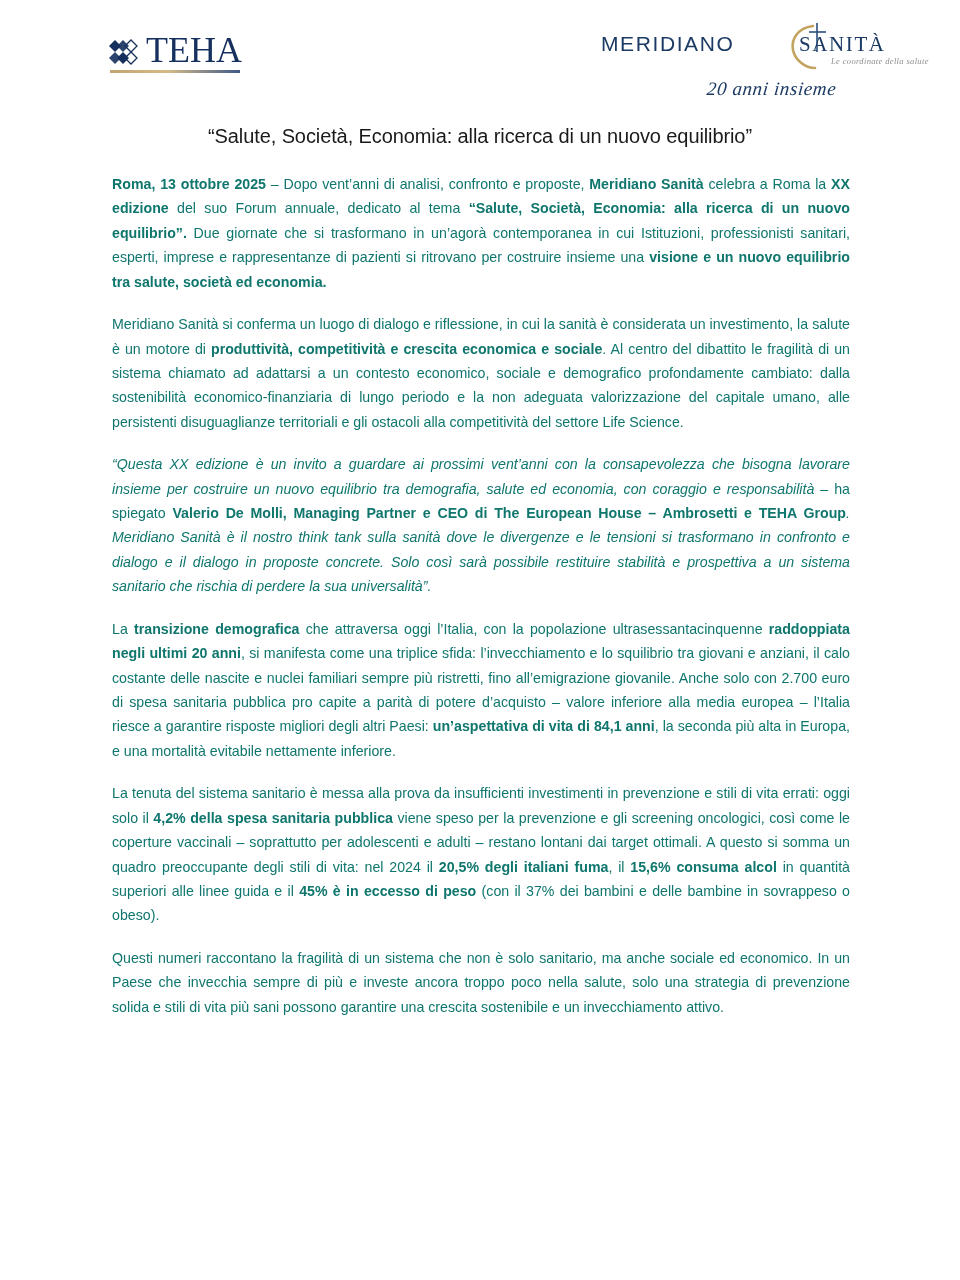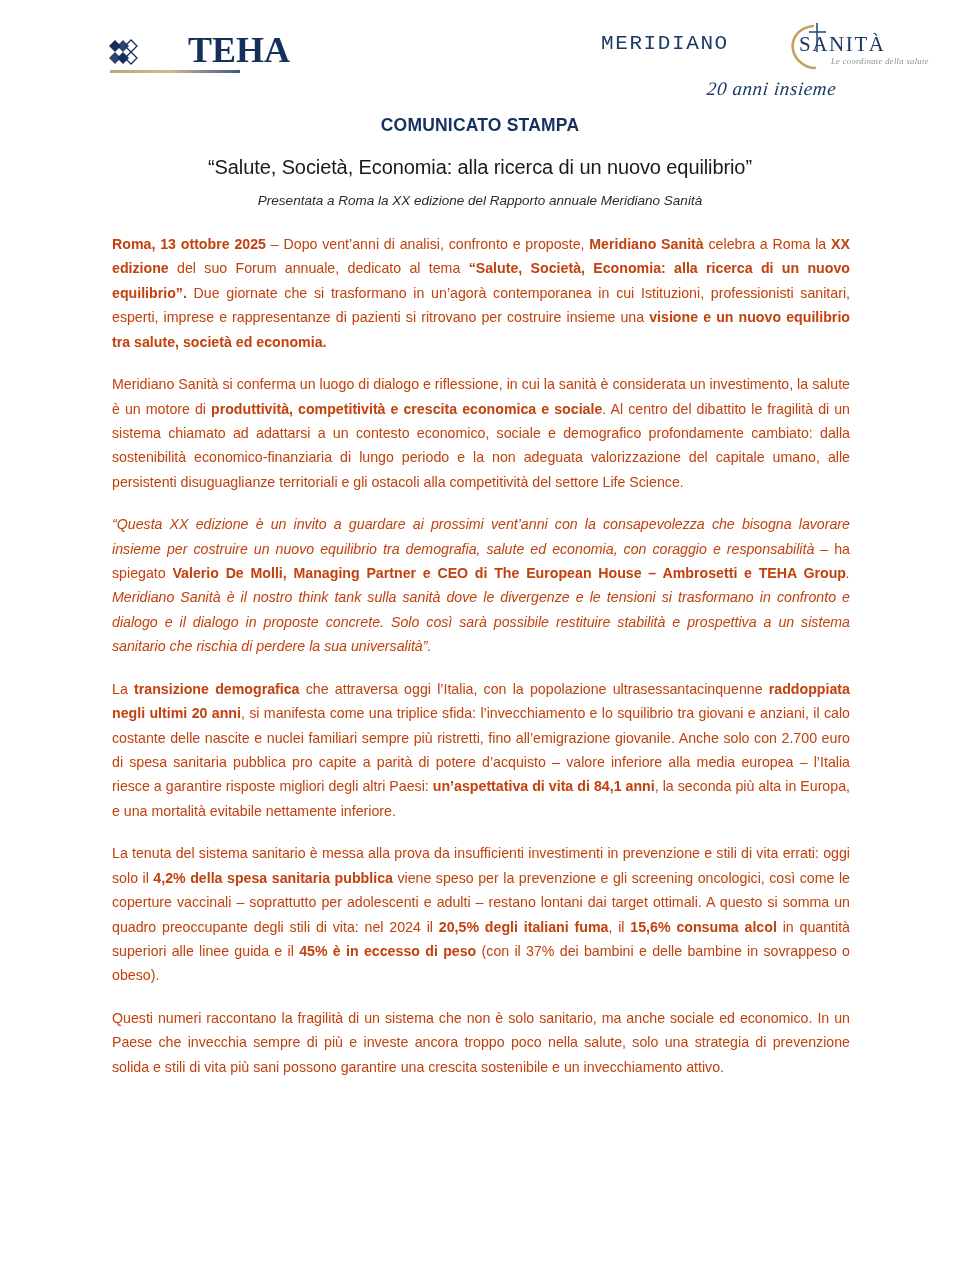--- a/index.html
+++ b/index.html
@@ -39,28 +39,27 @@
     gap: 4px;
   }
   .teha-mark {
     width: 34px;
     height: 30px;
     flex: none;
     display: block;
   }
   .teha-word {
     font-family: "Liberation Serif", serif;
-    font-weight: bold;
+    font-weight: normal;
     font-size: 36px;
     letter-spacing: 0px;
     color: #16305e;
     line-height: 0.92;
     position: relative;
     padding-bottom: 1px;
-    margin-left: 42px;
   }
   .teha-rule {
     position: absolute;
     left: 110px;
     top: 70px;
     width: 130px;
     height: 3px;
     background: linear-gradient(90deg, #b8945a 0%, #cdae72 45%, #1d3c72 100%);
     opacity: 0.85;
   }
@@ -75,21 +74,21 @@
   }
   .ms-row {
     position: relative;
     height: 34px;
     width: 280px;
   }
   .ms-word1 {
     position: absolute;
     left: 6px;
     top: 6px;
-    font-family: Liberation Mono, monospace;
+    font-family: Liberation Sans, sans-serif;
     font-size: 21px;
     letter-spacing: 1.6px;
     color: #1b3a63;
   }
   .ms-word2 {
     position: absolute;
     left: 204px;
     top: 6px;
     font-family: "Liberation Serif", serif;
     font-size: 21px;
@@ -158,21 +157,21 @@
   
   .body-wrap {
     padding: 0 110px 0 112px;
     margin-top: 24px;
   }
   p.para {
     text-align: justify;
     font-size: 14.2px;
     line-height: 1.72;
     margin: 0 0 18px 0;
-    color: #c2410c;
+    color: #0f766e;
     hyphens: none;
   }
   p.para.italic {
     font-style: italic;
   }
   p.para.italic b,
   p.para.italic strong {
     font-style: normal;
   }
   p.para b {
@@ -212,23 +211,21 @@
           <path d="M36 1 L36 30" stroke="#2c4f7c" stroke-width="1.6"></path>
           <path d="M28 10 L45 10" stroke="#2c4f7c" stroke-width="1.6"></path>
         </svg>
         <span class="ms-word2">SANITÀ</span>
         <span class="ms-tagline">Le coordinate della salute</span>
         <span class="ms-anni">20 anni insieme</span>
       </div>
     </div>
   </div>
 
-  <div class="kicker" style="color: rgb(22, 48, 94);">COMUNICATO STAMPA</div>
   <h1 class="headline">“Salute, Società, Economia: alla ricerca di un nuovo equilibrio”</h1>
-  <div class="subhead">Presentata a Roma la XX edizione del Rapporto annuale Meridiano Sanità</div>
 
   <div class="body-wrap">
       <p class="para"><b>Roma, 13 ottobre 2025</b> – Dopo vent’anni di analisi, confronto e proposte, <b>Meridiano Sanità</b> celebra a Roma la <b>XX edizione</b> del suo Forum annuale, dedicato al tema <b>“Salute, Società, Economia: alla ricerca di un nuovo equilibrio”.</b> Due giornate che si trasformano in un’agorà contemporanea in cui Istituzioni, professionisti sanitari, esperti, imprese e rappresentanze di pazienti si ritrovano per costruire insieme una <b>visione e un nuovo equilibrio tra salute, società ed economia.</b></p>
       <p class="para">Meridiano Sanità si conferma un luogo di dialogo e riflessione, in cui la sanità è considerata un investimento, la salute è un motore di <b>produttività, competitività e crescita economica e sociale</b>. Al centro del dibattito le fragilità di un sistema chiamato ad adattarsi a un contesto economico, sociale e demografico profondamente cambiato: dalla sostenibilità economico-finanziaria di lungo periodo e la non adeguata valorizzazione del capitale umano, alle persistenti disuguaglianze territoriali e gli ostacoli alla competitività del settore Life Science.</p>
       <p class="para italic">“Questa XX edizione è un invito a guardare ai prossimi vent’anni con la consapevolezza che bisogna lavorare insieme per costruire un nuovo equilibrio tra demografia, salute ed economia, con coraggio e responsabilità <span class="n-italic">– ha spiegato</span> <b>Valerio De Molli, Managing Partner e CEO di The European House – Ambrosetti e TEHA Group</b>. Meridiano Sanità è il nostro think tank sulla sanità dove le divergenze e le tensioni si trasformano in confronto e dialogo e il dialogo in proposte concrete. Solo così sarà possibile restituire stabilità e prospettiva a un sistema sanitario che rischia di perdere la sua universalità”.</p>
       <p class="para">La <b>transizione demografica</b> che attraversa oggi l’Italia, con la popolazione ultrasessantacinquenne <b>raddoppiata negli ultimi 20 anni</b>, si manifesta come una triplice sfida: l’invecchiamento e lo squilibrio tra giovani e anziani, il calo costante delle nascite e nuclei familiari sempre più ristretti, fino all’emigrazione giovanile. Anche solo con 2.700 euro di spesa sanitaria pubblica pro capite a parità di potere d’acquisto – valore inferiore alla media europea – l’Italia riesce a garantire risposte migliori degli altri Paesi: <b>un’aspettativa di vita di 84,1 anni</b>, la seconda più alta in Europa, e una mortalità evitabile nettamente inferiore.</p>
       <p class="para">La tenuta del sistema sanitario è messa alla prova da insufficienti investimenti in prevenzione e stili di vita errati: oggi solo il <b>4,2% della spesa sanitaria pubblica</b> viene speso per la prevenzione e gli screening oncologici, così come le coperture vaccinali – soprattutto per adolescenti e adulti – restano lontani dai target ottimali. A questo si somma un quadro preoccupante degli stili di vita: nel 2024 il <b>20,5% degli italiani fuma</b>, il <b>15,6% consuma alcol</b> in quantità superiori alle linee guida e il <b>45% è in eccesso di peso</b> (con il 37% dei bambini e delle bambine in sovrappeso o obeso).</p>
       <p class="para">Questi numeri raccontano la fragilità di un sistema che non è solo sanitario, ma anche sociale ed economico. In un Paese che invecchia sempre di più e investe ancora troppo poco nella salute, solo una strategia di prevenzione solida e stili di vita più sani possono garantire una crescita sostenibile e un invecchiamento attivo.</p>
     </div>
 

